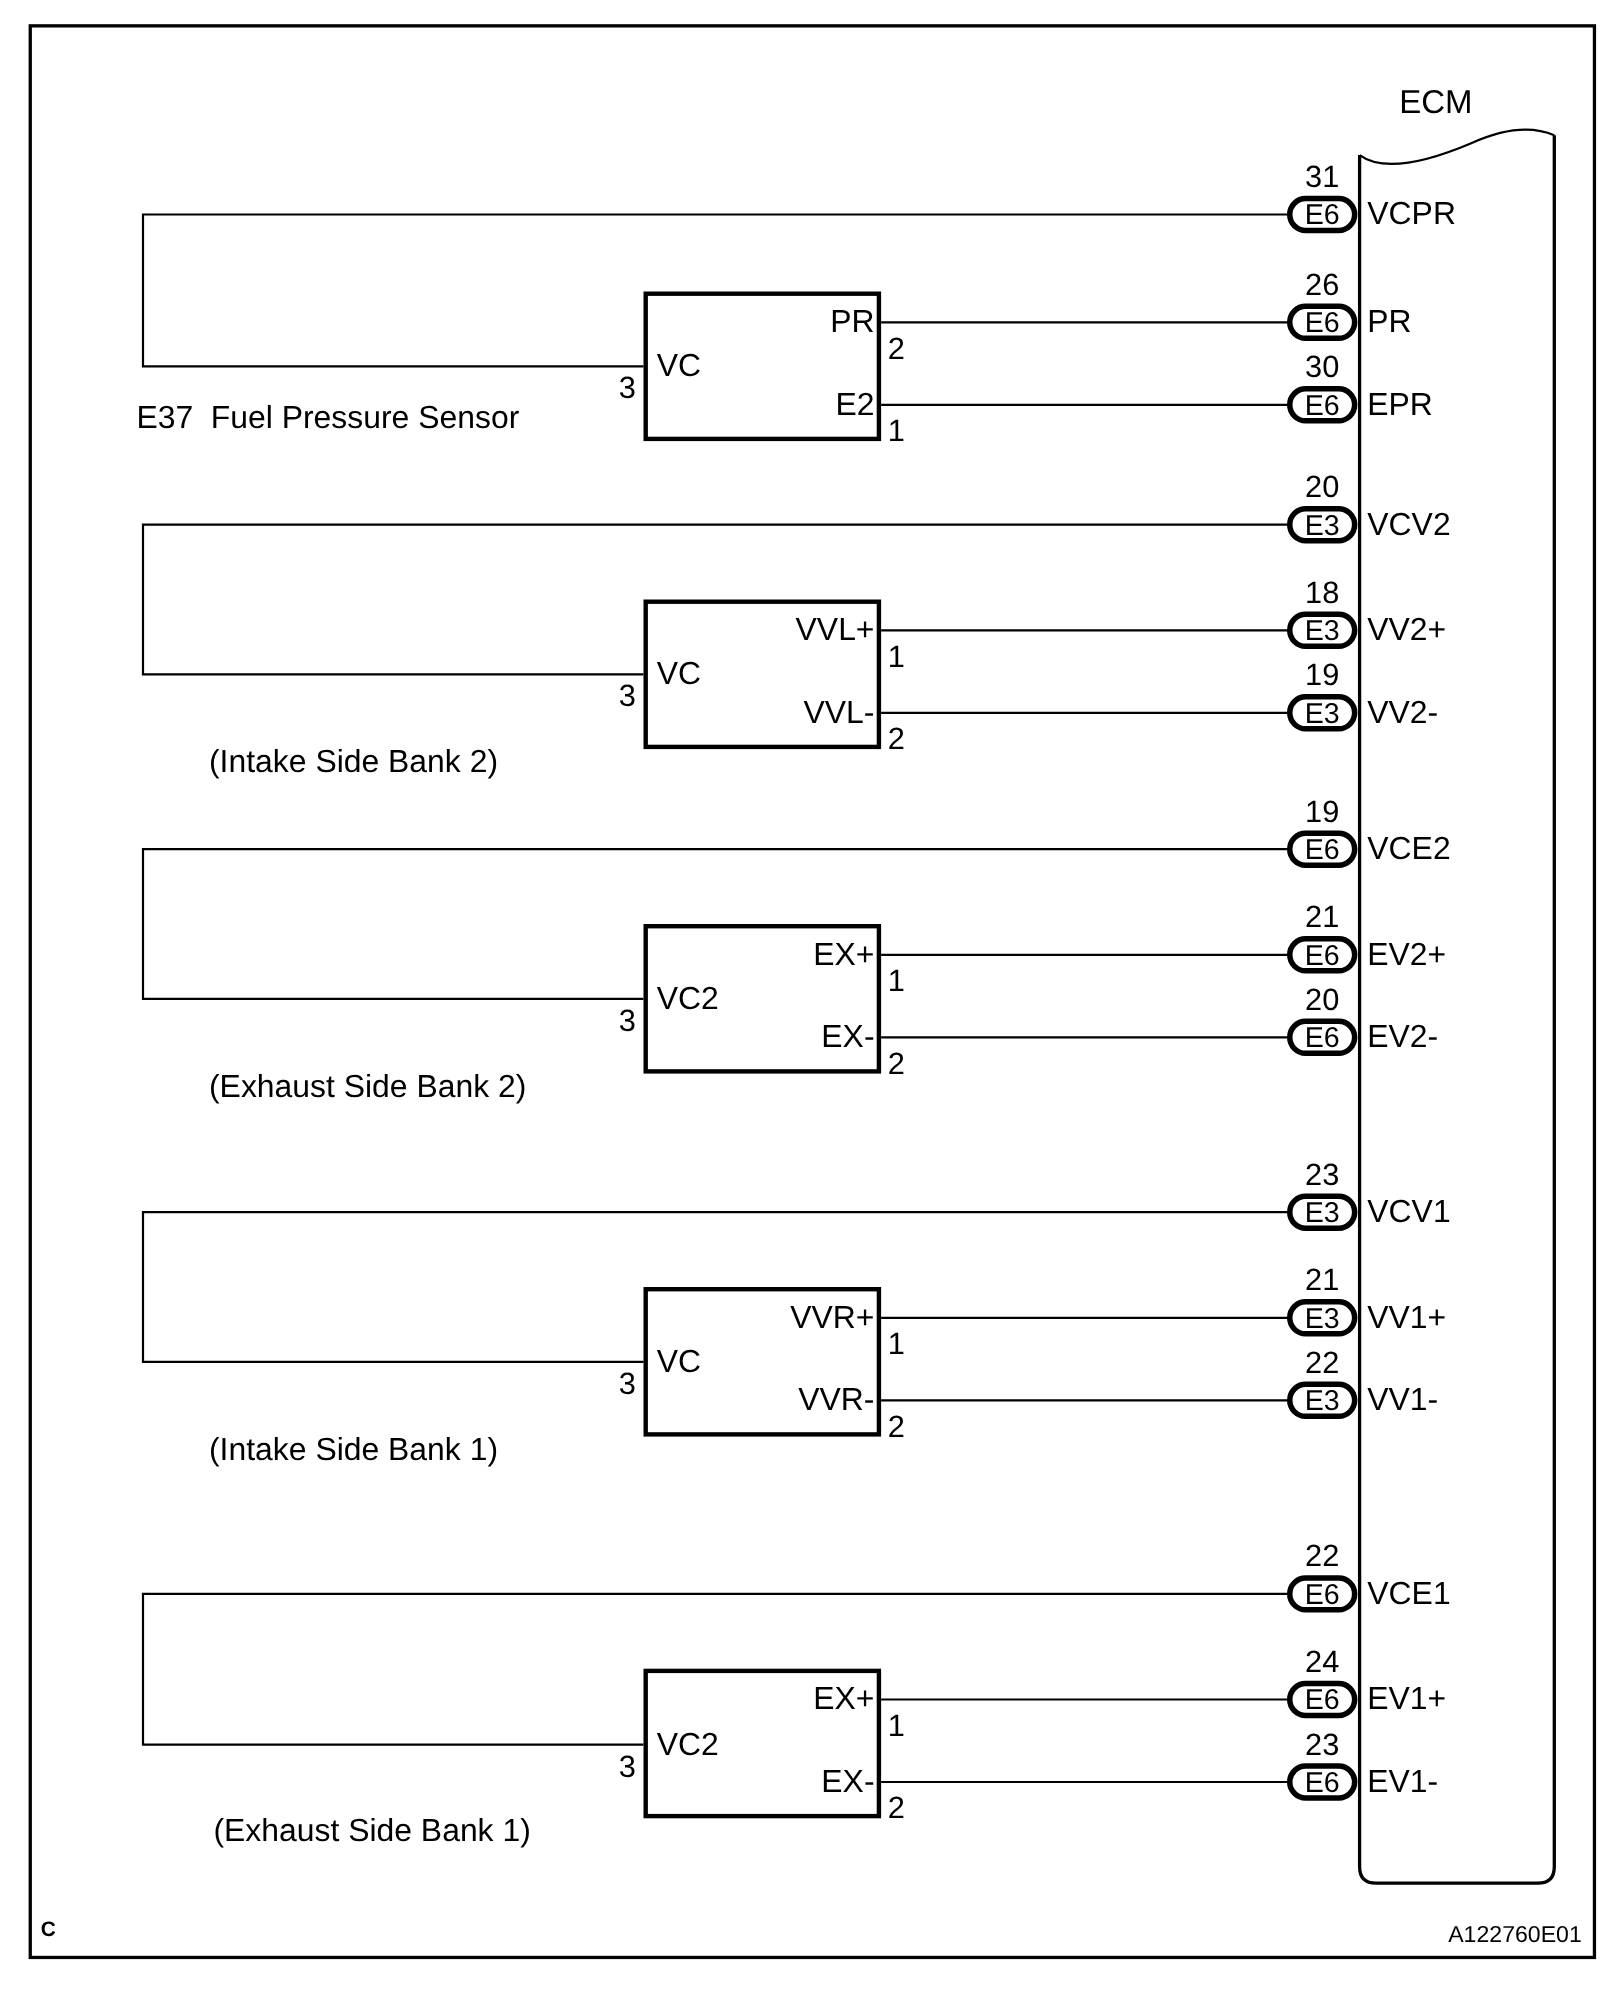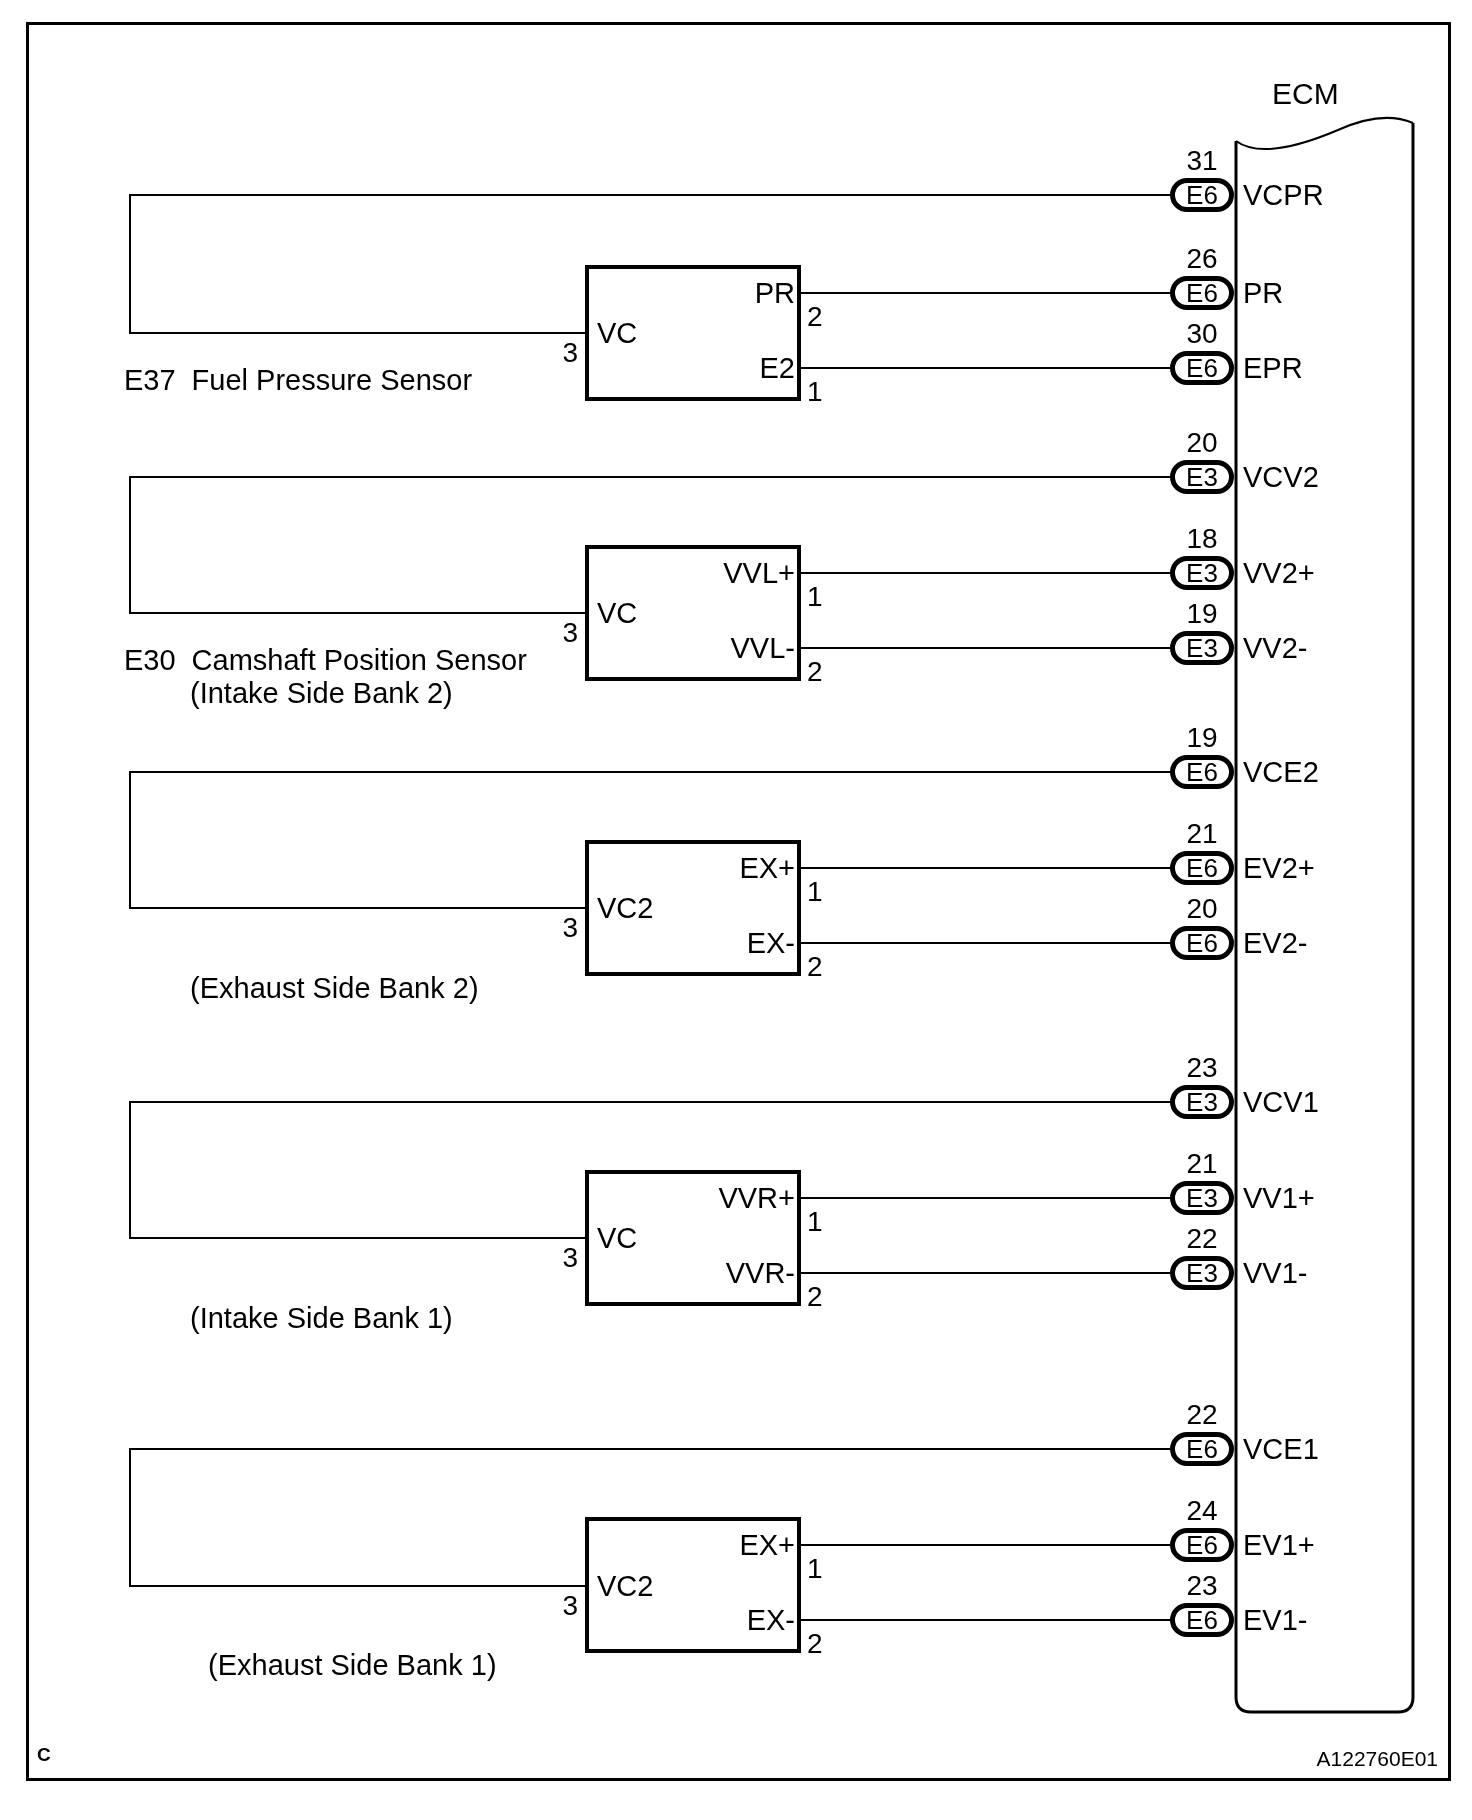--- a/index.html
+++ b/index.html
@@ -151,21 +151,20 @@
   <div class="tnum" style="left:807px;top:377px">1</div>
   <div class="lbl" style="left:124px;top:365px"><span>E37</span><span class="sensor-name">Fuel Pressure Sensor</span></div>
 
   <div class="sbox" style="top:545px;height:136px"></div>
   <div class="lbl" style="left:597px;top:598px">VC</div>
   <div class="lbl rt" style="right:677px;top:558px">VVL+</div>
   <div class="lbl rt" style="right:677px;top:633px">VVL-</div>
   <div class="tnum rt" style="right:894px;top:618px">3</div>
   <div class="tnum" style="left:807px;top:582px">1</div>
   <div class="tnum" style="left:807px;top:657px">2</div>
-  <div class="lbl" style="left:124px;top:645px"><span>E30</span><span class="sensor-name">Camshaft Position Sensor</span></div>
   <div class="lbl" style="left:190px;top:678px">(Intake Side Bank 2)</div>
 
   <div class="sbox" style="top:840px;height:136px"></div>
   <div class="lbl" style="left:597px;top:893px">VC2</div>
   <div class="lbl rt" style="right:677px;top:853px">EX+</div>
   <div class="lbl rt" style="right:677px;top:928px">EX-</div>
   <div class="tnum rt" style="right:894px;top:913px">3</div>
   <div class="tnum" style="left:807px;top:877px">1</div>
   <div class="tnum" style="left:807px;top:952px">2</div>
   <div class="lbl" style="left:190px;top:973px">(Exhaust Side Bank 2)</div>
@@ -179,18 +178,18 @@
   <div class="tnum" style="left:807px;top:1282px">2</div>
   <div class="lbl" style="left:190px;top:1303px">(Intake Side Bank 1)</div>
 
   <div class="sbox" style="top:1517px;height:136px"></div>
   <div class="lbl" style="left:597px;top:1571px">VC2</div>
   <div class="lbl rt" style="right:677px;top:1530px">EX+</div>
   <div class="lbl rt" style="right:677px;top:1605px">EX-</div>
   <div class="tnum rt" style="right:894px;top:1591px">3</div>
   <div class="tnum" style="left:807px;top:1554px">1</div>
   <div class="tnum" style="left:807px;top:1629px">2</div>
-  <div class="lbl" style="left:208px;top:1650px">(Exhaust Side Bank 1)</div>
+  <div class="lbl" style="left:194px;top:1650px">(Exhaust Side Bank 1)</div>
 
   <div class="corner">C</div>
   <div class="figid">A122760E01</div>
 
 </div>
 
 </body></html>

